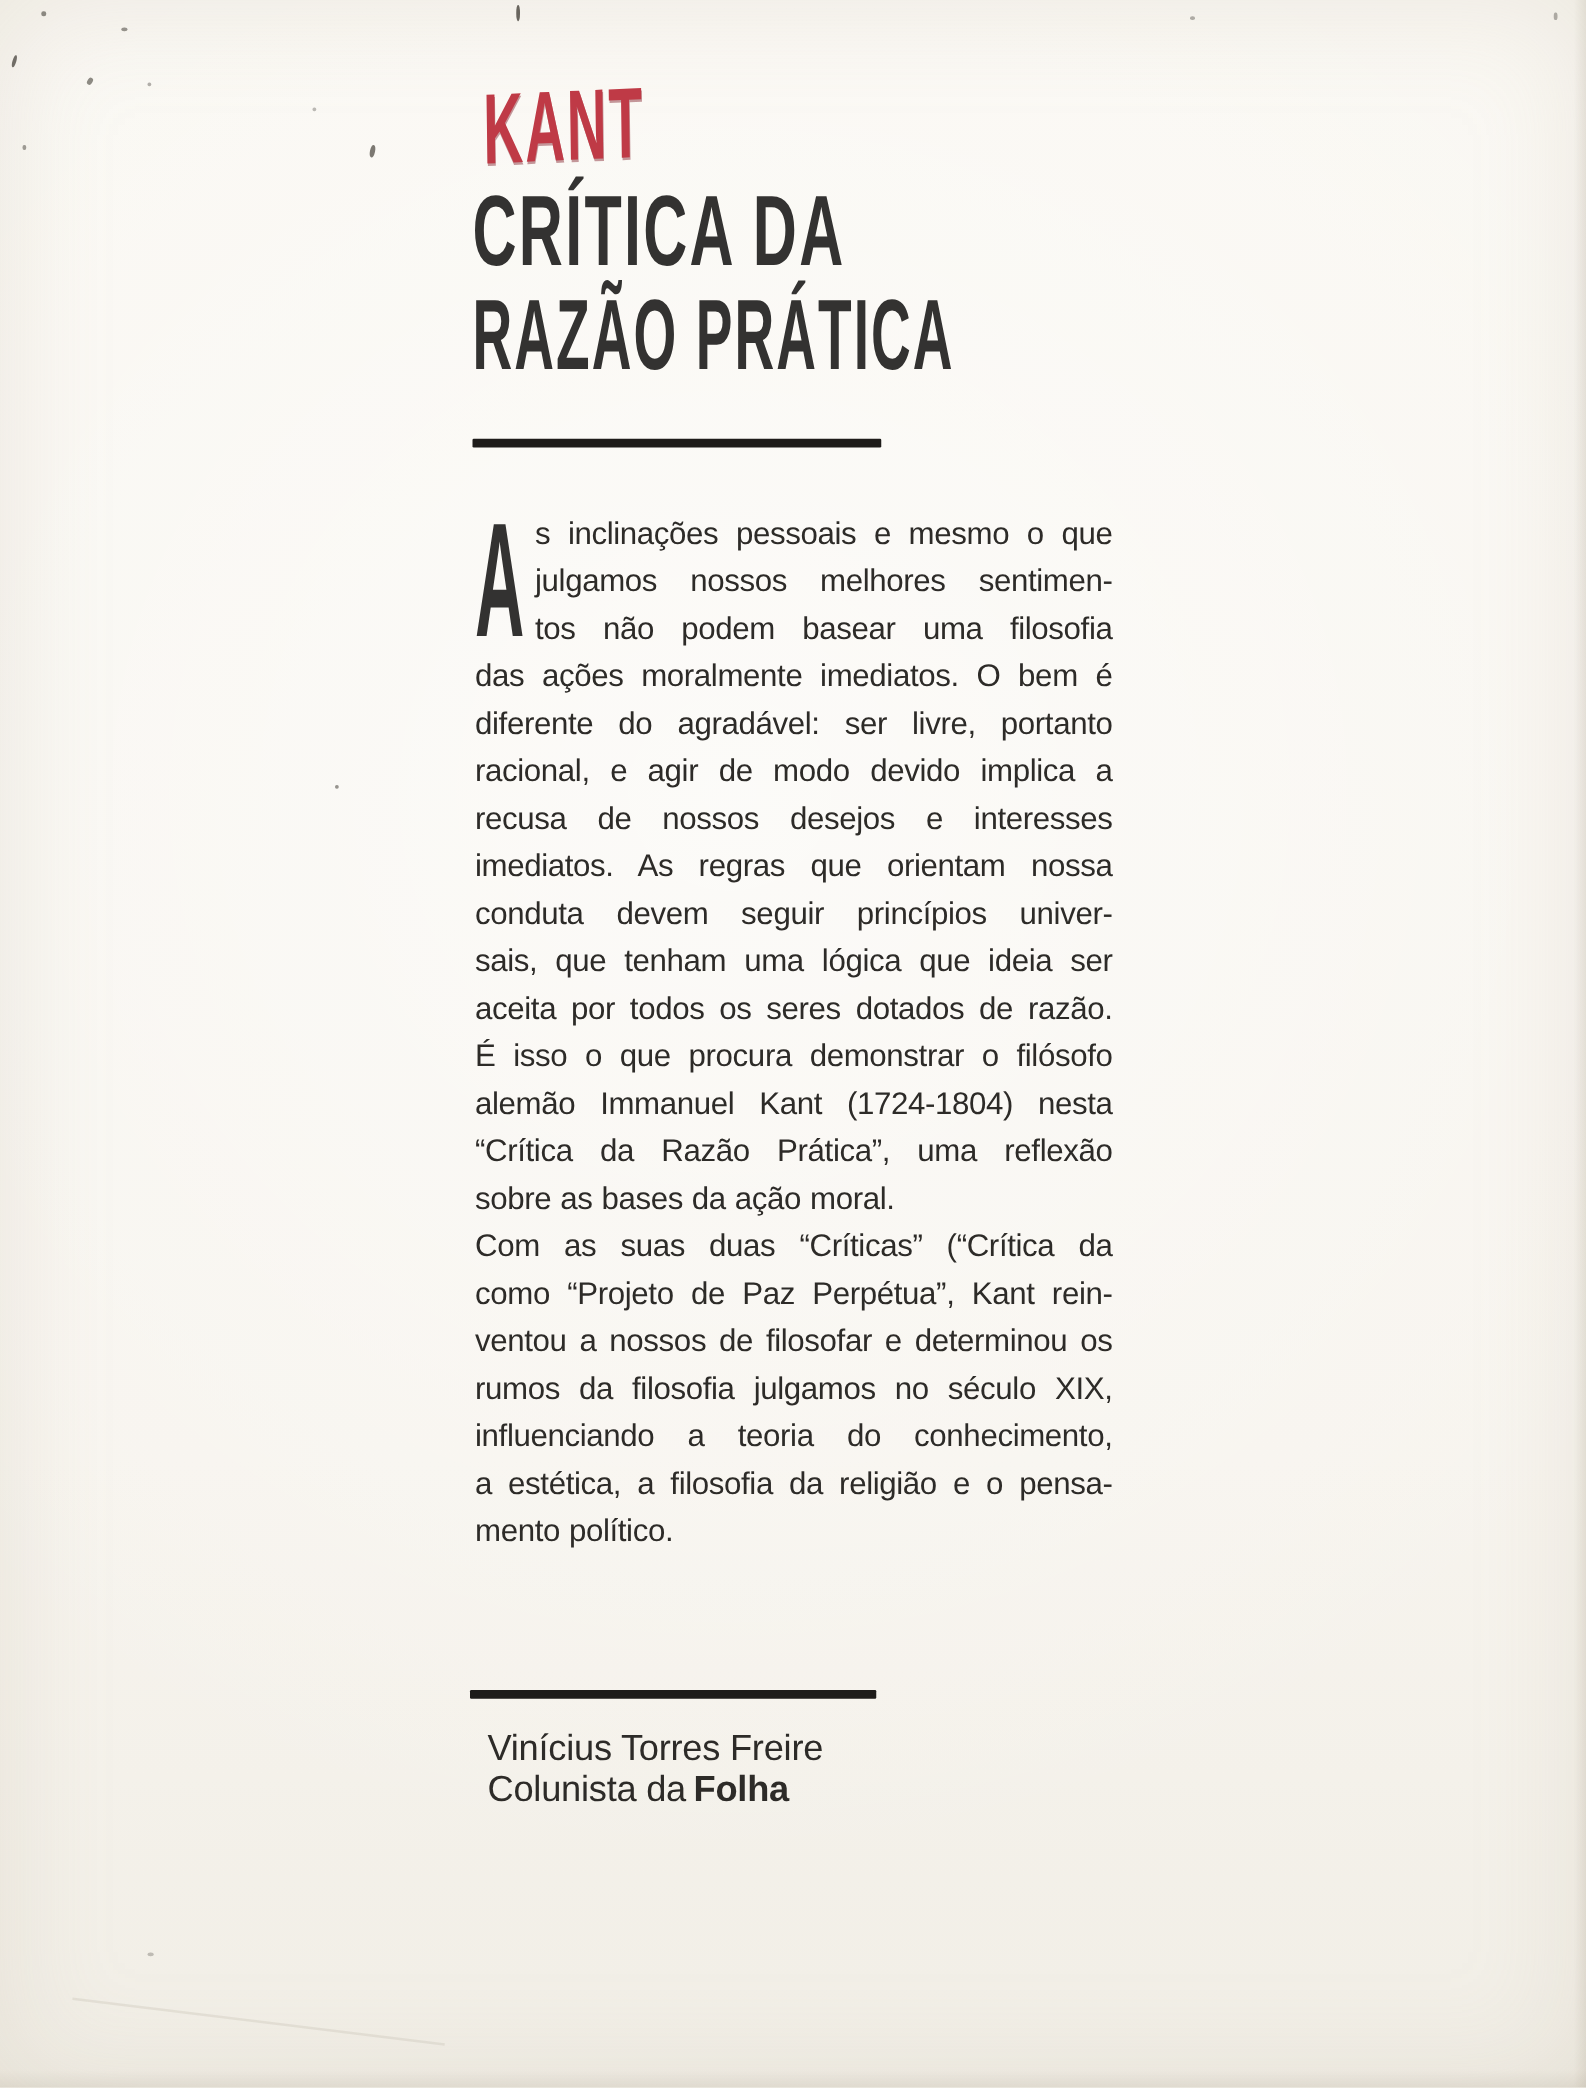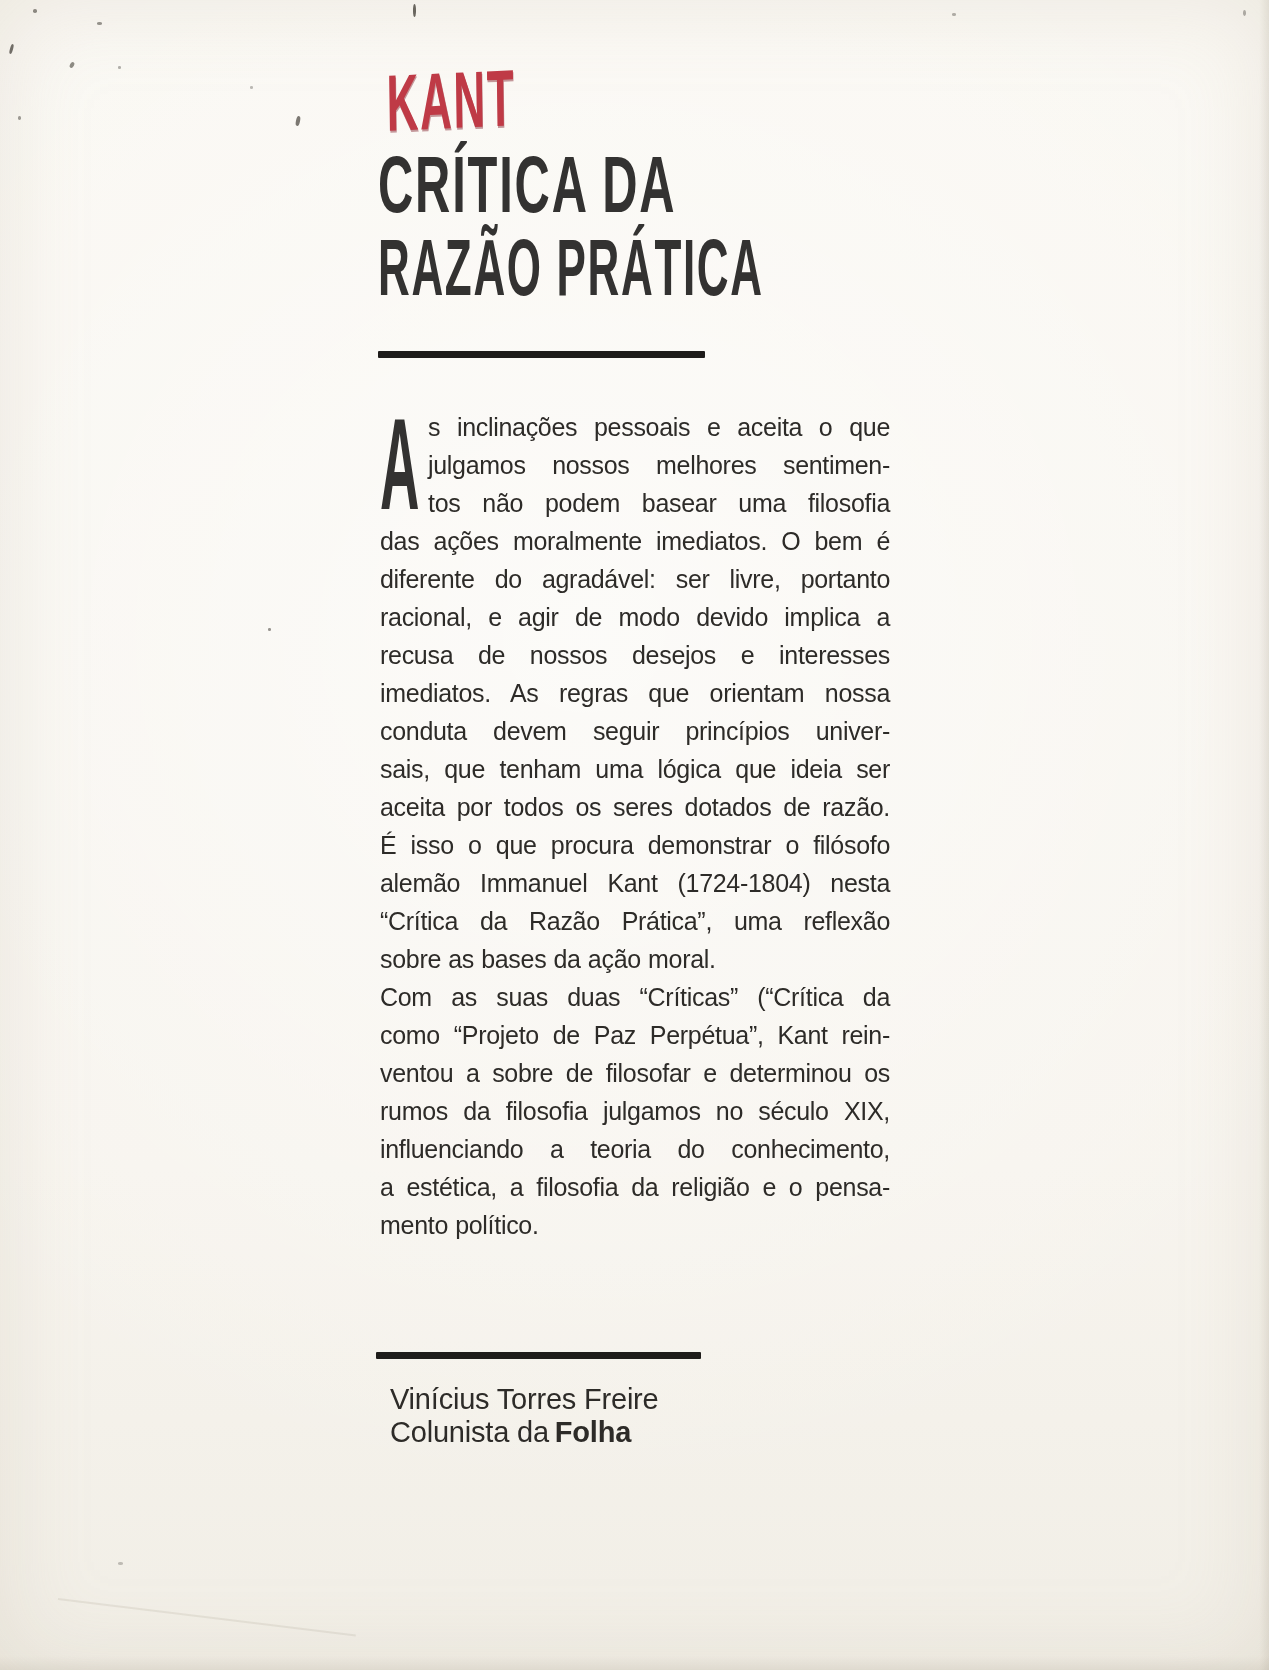--- a/index.html
+++ b/index.html
@@ -87,40 +87,40 @@
 
   <div class="title-line" id="t-kant">KANT</div>
   <div class="title-line" id="t-l2">CRÍTICA DA</div>
   <div class="title-line" id="t-l3">RAZÃO PRÁTICA</div>
 
   <div class="rule" id="rule1"></div>
 
   <div class="body-text">
       <div class="para">
         <span class="dropcap">A</span>
-        <div class="line indent">s inclinações pessoais e aceita o que</div>
+        <div class="line indent">s inclinações pessoais e mesmo o que</div>
         <div class="line indent">julgamos nossos melhores sentimen-</div>
         <div class="line indent">tos não podem basear uma filosofia</div>
         <div class="line">das ações moralmente imediatos. O bem é</div>
         <div class="line">diferente do agradável: ser livre, portanto</div>
         <div class="line">racional, e agir de modo devido implica a</div>
         <div class="line">recusa de nossos desejos e interesses</div>
         <div class="line">imediatos. As regras que orientam nossa</div>
         <div class="line">conduta devem seguir princípios univer-</div>
         <div class="line">sais, que tenham uma lógica que ideia ser</div>
         <div class="line">aceita por todos os seres dotados de razão.</div>
         <div class="line">É isso o que procura demonstrar o filósofo</div>
         <div class="line">alemão Immanuel Kant (1724-1804) nesta</div>
         <div class="line">“Crítica da Razão Prática”, uma reflexão</div>
         <div class="line last">sobre as bases da ação moral.</div>
       </div>
       <div class="para">
         <div class="line">Com as suas duas “Críticas” (“Crítica da</div>
         <div class="line">como “Projeto de Paz Perpétua”, Kant rein-</div>
-        <div class="line">ventou a sobre de filosofar e determinou os</div>
+        <div class="line">ventou a nossos de filosofar e determinou os</div>
         <div class="line">rumos da filosofia julgamos no século XIX,</div>
         <div class="line">influenciando a teoria do conhecimento,</div>
         <div class="line">a estética, a filosofia da religião e o pensa-</div>
         <div class="line last">mento político.</div>
       </div>
     </div>
 
   <div class="rule" id="rule2"></div>
 
   <div class="footer">

